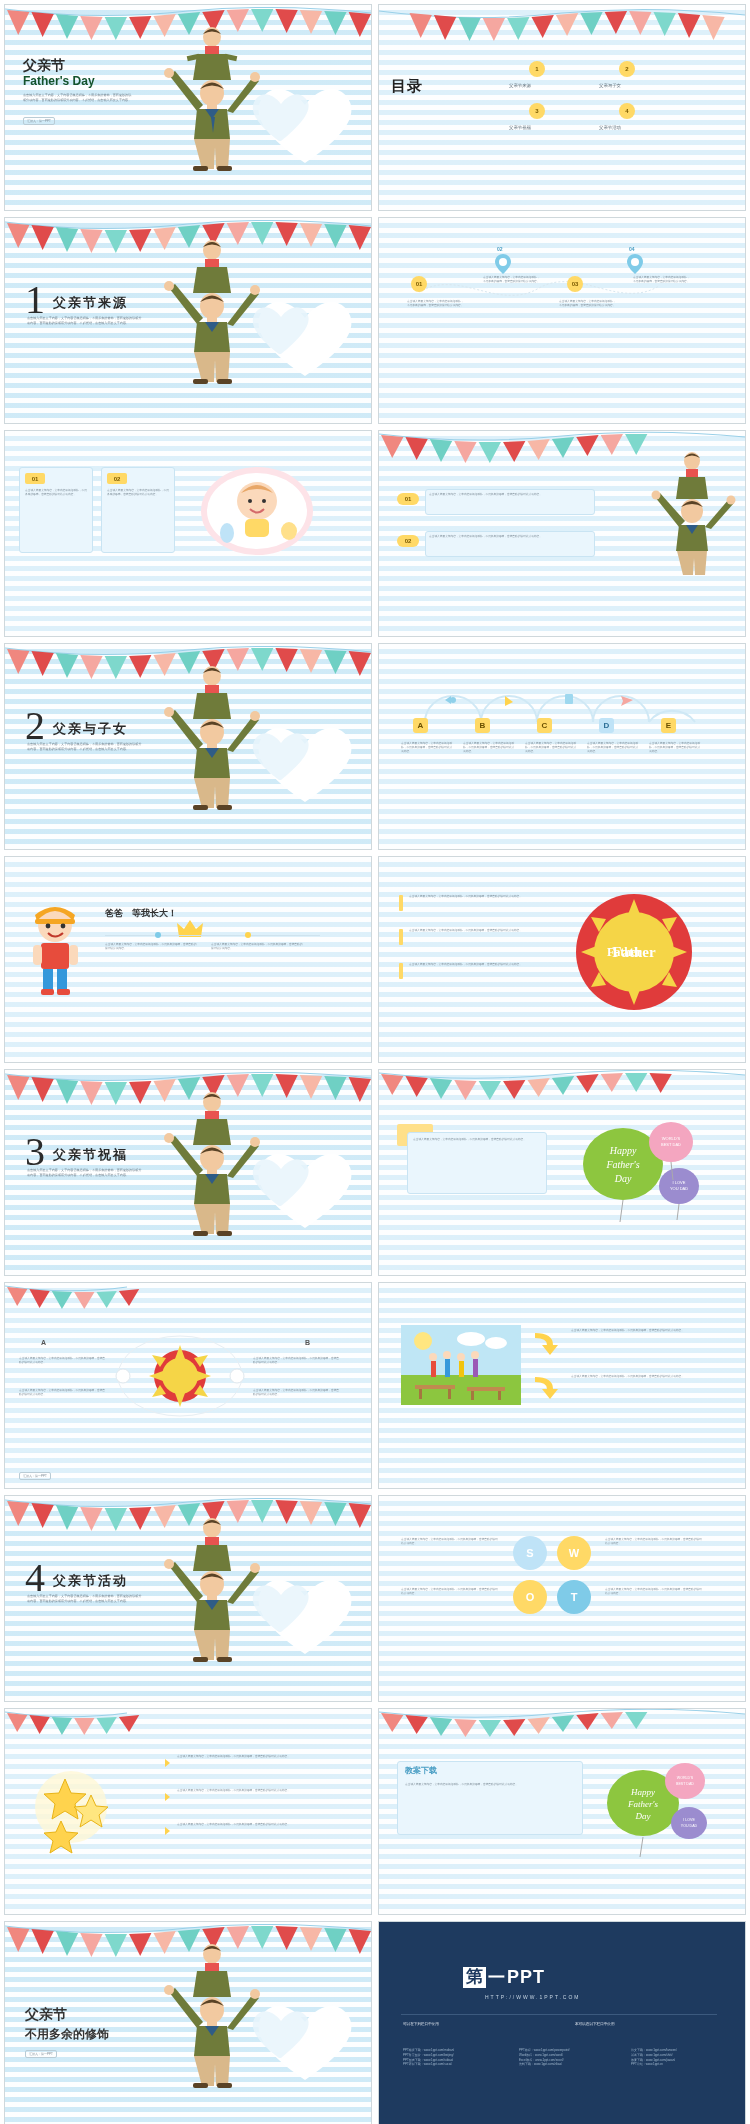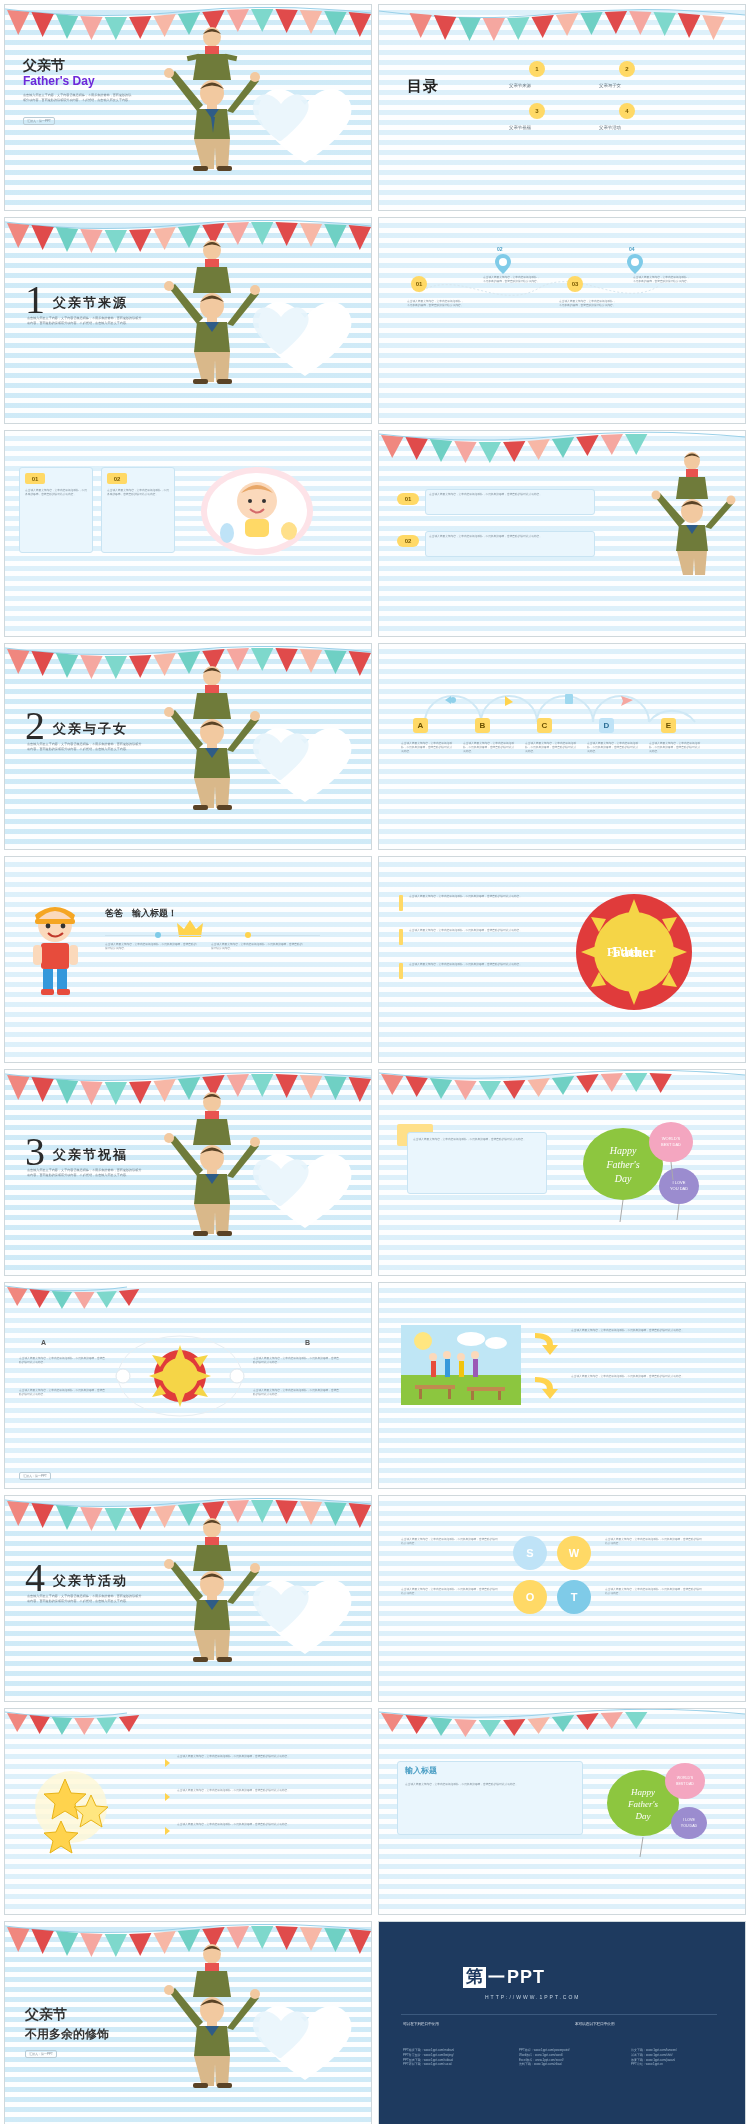--- a/index.html
+++ b/index.html
@@ -208,21 +208,21 @@
           <path d="M70,90 L96,56 l6,4 L76,92Z" fill="#6f7b3a"></path>
           <circle cx="12" cy="52" r="5" fill="#f2c9a0"></circle>
           <circle cx="98" cy="56" r="5" fill="#f2c9a0"></circle>
           <path d="M37,118 h36 l-2,30 h-12 l-1,-22 l-1,22 h-12Z" fill="#d9b88a"></path>
           <rect x="36" y="145" width="15" height="5" rx="2" fill="#5a4326"></rect>
           <rect x="60" y="145" width="15" height="5" rx="2" fill="#5a4326"></rect>
         </g>
       </svg>
 
       <div class="big-title" style="left:18px;top:52px;font-size:14px;color:#2b2b2b">父亲节</div>
-      <div class="big-title" style="left:18px;top:69px;font-size:12px;color:#6d28d9">Father's Day</div>
+      <div class="big-title" style="left:18px;top:69px;font-size:12px;color:#14532d">Father's Day</div>
       <div class="tiny" style="position:absolute;left:18px;top:88px;width:110px">点击输入简要文字内容，文字内容需概括精炼，不用多余的修饰，言简意赅的说明分项内容，言简意赅的说明该分项内容。不必繁琐，点击输入简要文字内容。</div>
       <div class="footer-mark" style="left:18px;top:112px">汇报人：第一PPT</div>
     </div>
   </div>
 
   <div class="slide plain">
     <div class="stripes white"></div>
     <div class="inner">
       <svg class="bunting" viewBox="0 0 360 46" preserveAspectRatio="none">
         <path d="M0,6 Q90,18 180,8 Q270,0 360,10" stroke="#9ad0e8" stroke-width="1" fill="none"></path>
@@ -234,21 +234,21 @@
         <polygon points="150,12 172,10 161,33" fill="#e04b4b"></polygon>
         <polygon points="174,10 196,8 185,31" fill="#f7b7a6"></polygon>
         <polygon points="198,8 220,7 209,30" fill="#6fd0c4"></polygon>
         <polygon points="222,7 244,6 233,29" fill="#e04b4b"></polygon>
         <polygon points="246,6 268,7 257,30" fill="#f5a7a0"></polygon>
         <polygon points="270,7 292,8 281,31" fill="#7ed8cc"></polygon>
         <polygon points="294,8 316,10 305,33" fill="#e04b4b"></polygon>
         <polygon points="318,10 340,12 329,35" fill="#f7b7a6"></polygon>
       </svg>
 
-      <div class="catalog-title" style="left:28px;top:72px">目录</div>
+      <div class="catalog-title" style="left:12px;top:72px">目录</div>
 
       <div class="num-chip" style="left:150px;top:56px;width:16px;height:16px">1</div>
       <div class="toc-item" style="left:130px;top:78px">父亲节来源</div>
 
       <div class="num-chip" style="left:240px;top:56px;width:16px;height:16px">2</div>
       <div class="toc-item" style="left:220px;top:78px">父亲与子女</div>
 
       <div class="num-chip" style="left:150px;top:98px;width:16px;height:16px">3</div>
       <div class="toc-item" style="left:130px;top:120px">父亲节祝福</div>
 
@@ -504,21 +504,21 @@
         <path d="M29,34 q7,7 15,0" stroke="#c0392b" stroke-width="2" fill="none"></path>
         <rect x="22" y="44" width="28" height="26" rx="3" fill="#e74c3c"></rect>
         <rect x="14" y="46" width="9" height="20" rx="4" fill="#fbd9bb"></rect>
         <rect x="50" y="46" width="9" height="20" rx="4" fill="#fbd9bb"></rect>
         <rect x="24" y="70" width="10" height="22" fill="#3498db"></rect>
         <rect x="38" y="70" width="10" height="22" fill="#3498db"></rect>
         <rect x="22" y="90" width="13" height="6" rx="2" fill="#e74c3c"></rect>
         <rect x="38" y="90" width="13" height="6" rx="2" fill="#e74c3c"></rect>
       </svg>
 
-      <div style="position:absolute;left:100px;top:50px;font-size:9px;font-weight:bold;color:#333">爸爸　输入标题！</div>
+      <div style="position:absolute;left:100px;top:50px;font-size:9px;font-weight:bold;color:#333">爸爸　等我长大！</div>
       <svg style="position:absolute;left:172px;top:62px;width:26px;height:20px" viewBox="0 0 26 20">
         <path d="M2,18 L0,4 L7,10 L13,1 L19,10 L26,4 L24,18Z" fill="#ffd34d"></path>
       </svg>
 
       <div style="position:absolute;left:100px;top:78px;width:215px;height:1px;background:#cfe3ee"></div>
       <div style="position:absolute;left:150px;top:75px;width:6px;height:6px;border-radius:50%;background:#7fcbe8"></div>
       <div style="position:absolute;left:240px;top:75px;width:6px;height:6px;border-radius:50%;background:#ffd34d"></div>
 
       <div class="micro" style="position:absolute;left:100px;top:86px;width:92px">点击输入简要文字内容，文字内容需概括精炼，不用多余的修饰，言简意赅的说明该分项内容。</div>
       <div class="micro" style="position:absolute;left:206px;top:86px;width:92px">点击输入简要文字内容，文字内容需概括精炼，不用多余的修饰，言简意赅的说明该分项内容。</div>
@@ -830,21 +830,21 @@
         <polygon points="98,11 120,11 109,28" fill="#7ed8cc"></polygon>
           <polygon points="122,11 144,10 133,27" fill="#e04b4b"></polygon>
         <polygon points="146,10 168,8 157,25" fill="#f7b7a6"></polygon>
           <polygon points="170,8 192,6 181,23" fill="#6fd0c4"></polygon>
         <polygon points="194,6 216,4 205,21" fill="#e04b4b"></polygon>
           <polygon points="218,4 240,3 229,20" fill="#f5a7a0"></polygon>
         <polygon points="242,3 264,3 253,20" fill="#7ed8cc"></polygon>
       </svg>
 
       <div class="card" style="left:18px;top:52px;width:186px;height:74px"></div>
-      <div style="position:absolute;left:26px;top:56px;font-size:8px;font-weight:bold;color:#4a9ec4">输入标题</div>
+      <div style="position:absolute;left:26px;top:56px;font-size:8px;font-weight:bold;color:#4a9ec4">教案下载</div>
       <div class="micro" style="position:absolute;left:26px;top:74px;width:172px">点击输入简要文字内容，文字内容需概括精炼，不用多余的修饰，言简意赅的说明该分项内容。</div>
 
       <svg style="position:absolute;left:216px;top:42px;width:115px;height:110px" viewBox="0 0 115 110">
         <ellipse cx="48" cy="52" rx="36" ry="33" fill="#8dc63f"></ellipse>
         <ellipse cx="90" cy="30" rx="20" ry="18" fill="#f4a6c0"></ellipse>
         <ellipse cx="94" cy="72" rx="18" ry="16" fill="#9b8ccf"></ellipse>
         <path d="M48,86 l-3,20" stroke="#aaa" stroke-width="1" fill="none"></path>
         <text x="48" y="44" font-size="9" fill="#ffffff" font-family="Liberation Serif, serif" text-anchor="middle" font-style="italic">Happy</text>
         <text x="48" y="56" font-size="9" fill="#ffffff" font-family="Liberation Serif, serif" text-anchor="middle" font-style="italic">Father's</text>
         <text x="48" y="68" font-size="9" fill="#ffffff" font-family="Liberation Serif, serif" text-anchor="middle" font-style="italic">Day</text>

